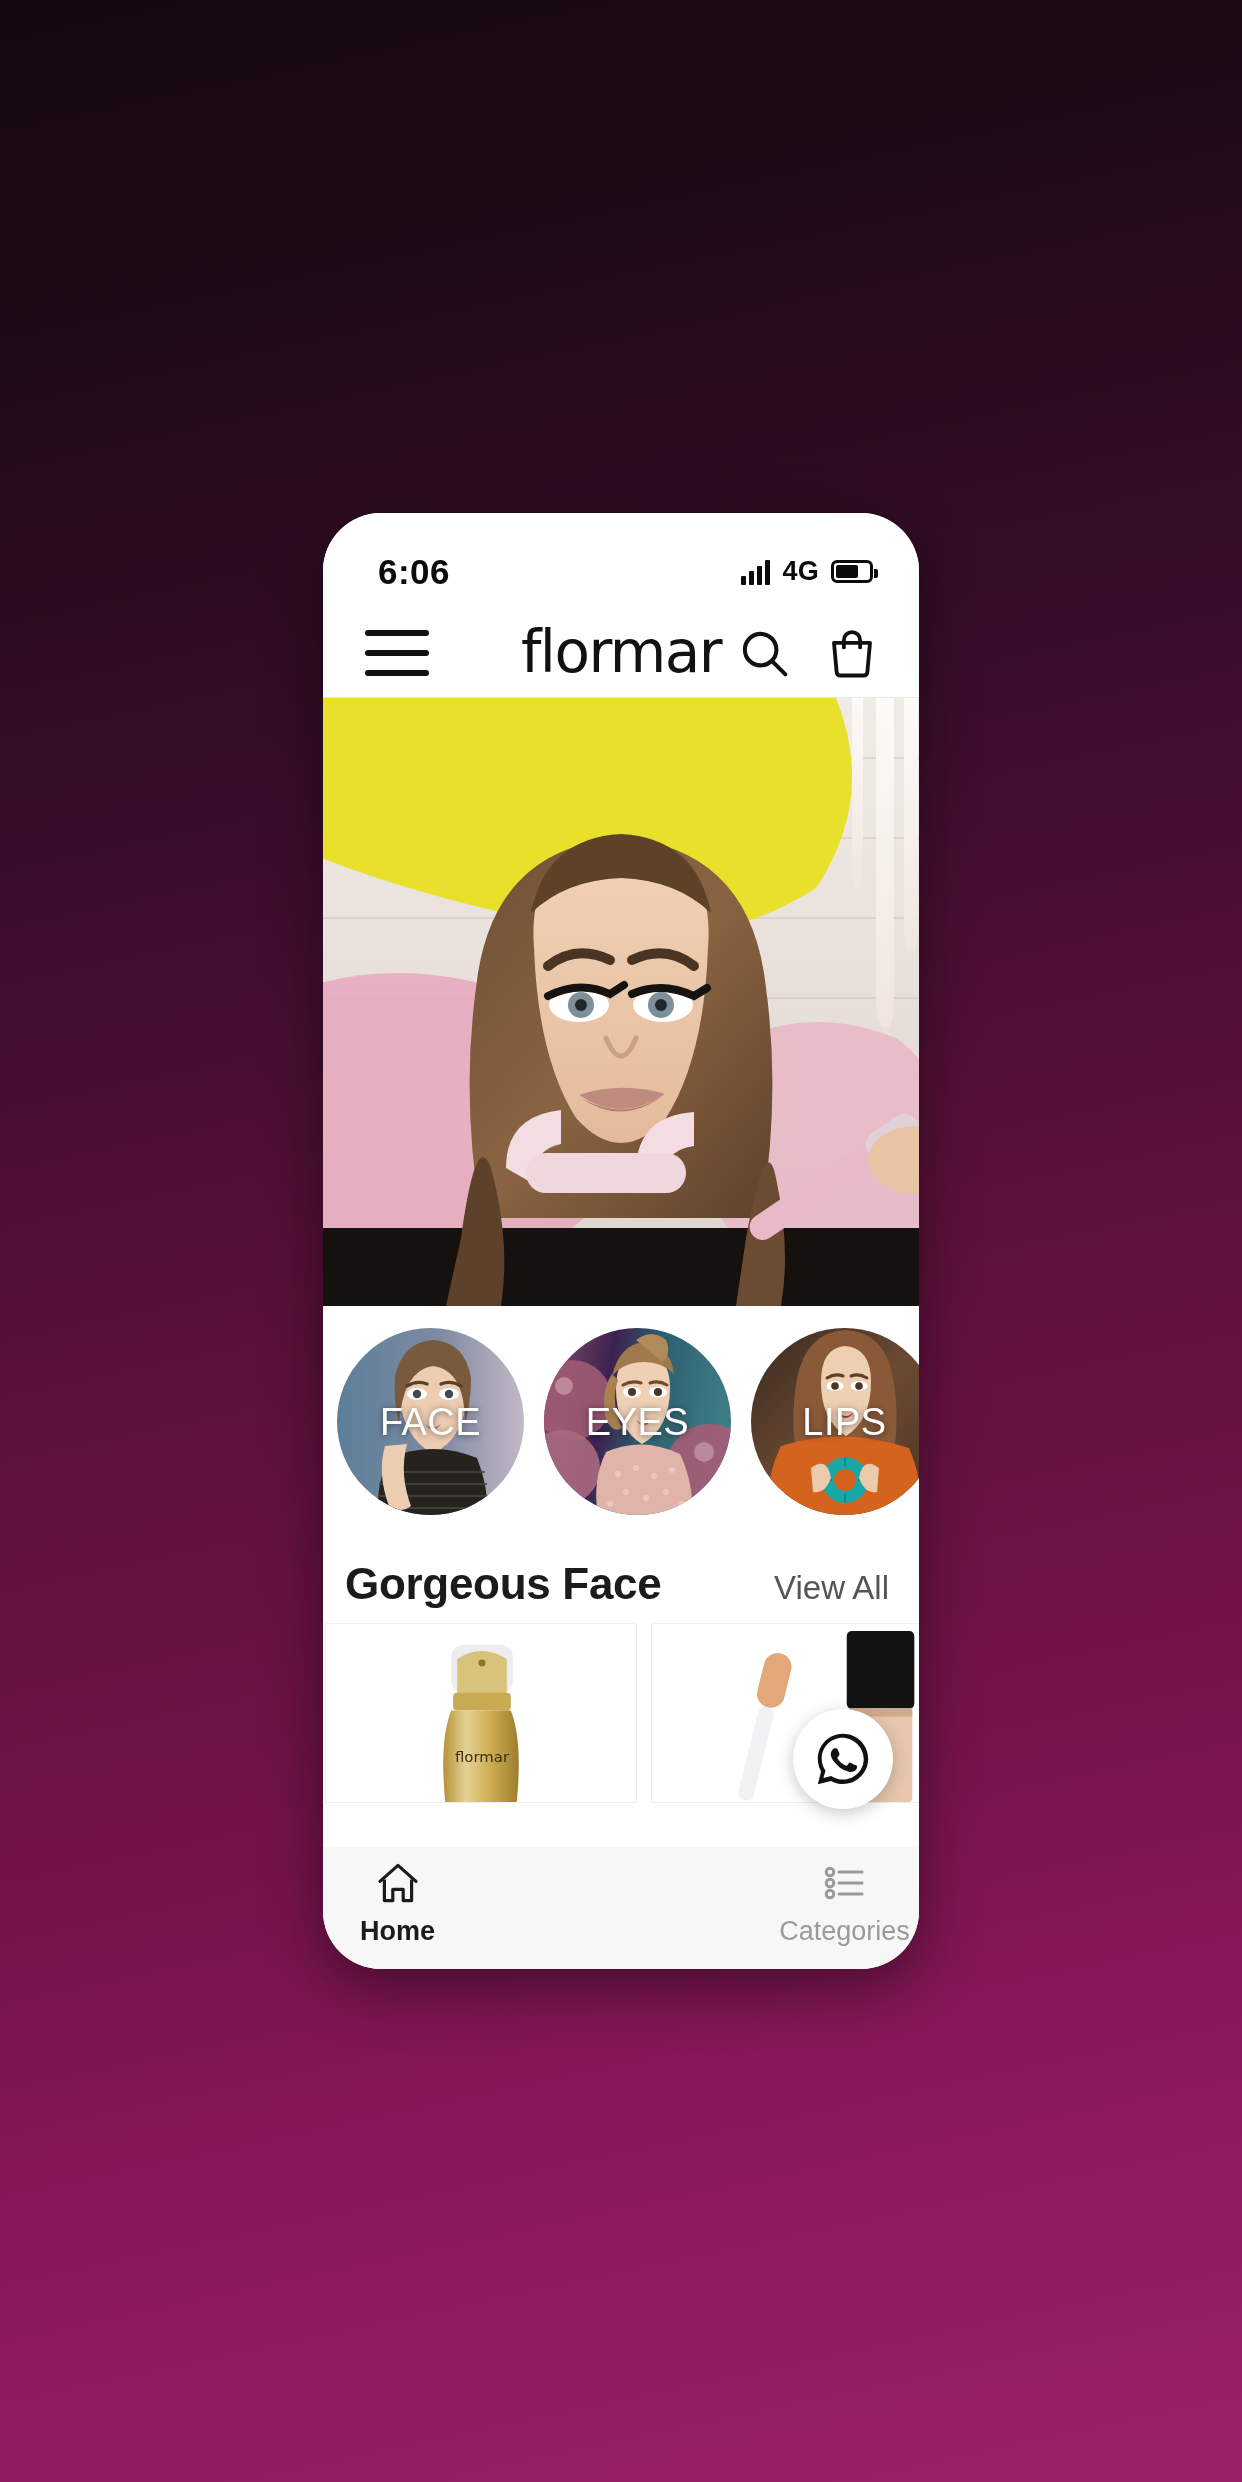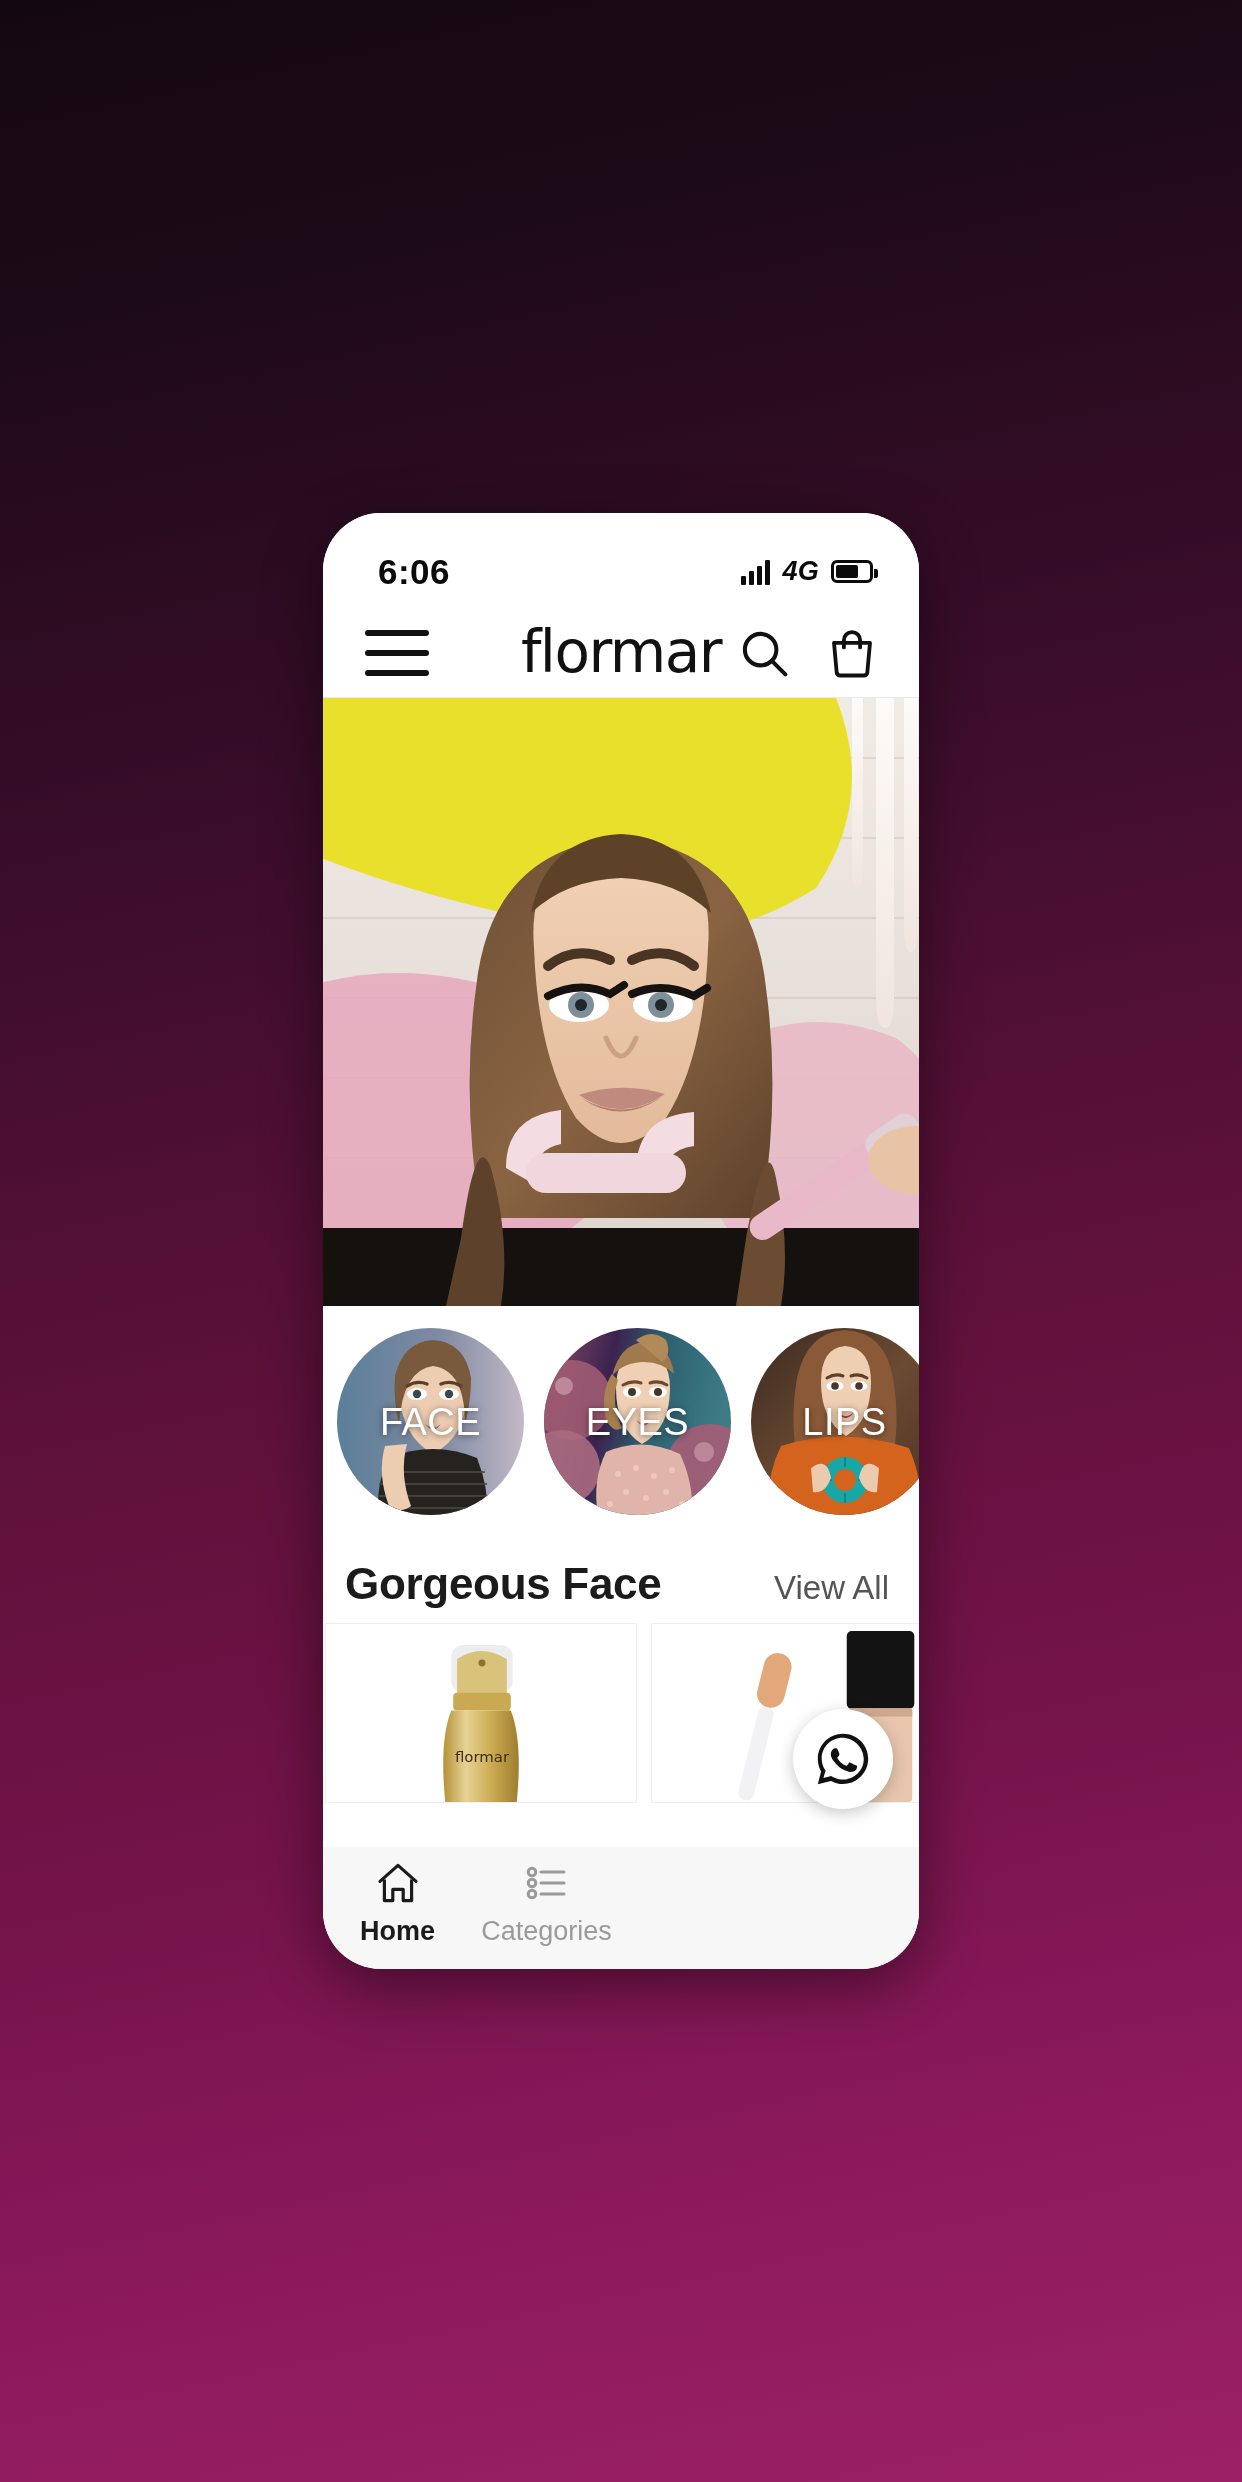--- a/index.html
+++ b/index.html
@@ -20,21 +20,21 @@
     box-shadow:0 18px 60px rgba(0,0,0,.45);
   }
 
   
   .statusbar{
     height:95px; background:#fff;
     display:flex; align-items:center; justify-content:space-between;
     padding:22px 46px 0 55px;
   }
   .sb-time{ font-size:35px; font-weight:700; color:#0b0b0b; letter-spacing:.5px; }
-  .sb-right{ display:flex; align-items:center; gap:12px;font-style:italic; }
+  .sb-right{ display:flex; align-items:center; gap:12px; }
   .sig{ display:flex; align-items:flex-end; gap:3px; height:26px; }
   .sig i{ display:block; width:5px; background:#0b0b0b; border-radius:1px; }
   .sig i:nth-child(1){height:9px;}
   .sig i:nth-child(2){height:14px;}
   .sig i:nth-child(3){height:19px;}
   .sig i:nth-child(4){height:25px;}
   .net{ font-size:27px; font-weight:600; color:#0b0b0b; letter-spacing:.3px; }
   .batt{ position:relative; width:42px; height:23px; border:3px solid #0b0b0b; border-radius:6px; }
   .batt::after{ content:""; position:absolute; right:-8px; top:6px; width:4px; height:9px; background:#0b0b0b; border-radius:0 2px 2px 0; }
   .batt i{ position:absolute; left:2px; top:2px; bottom:2px; width:62%; background:#0b0b0b; border-radius:2px; }
@@ -92,21 +92,21 @@
     position:absolute; right:26px; bottom:160px;
     width:100px; height:100px; border-radius:50%;
     background:#fff; box-shadow:0 4px 16px rgba(0,0,0,.22);
     display:flex; align-items:center; justify-content:center; cursor:pointer;
   }
 
   
   .bottomnav{
     position:absolute; left:0; right:0; bottom:0; height:122px;
     background:#f7f7f7;
-    display:flex; align-items:center; justify-content:flex-start;
+    display:flex; align-items:center; justify-content:space-between;
     padding-bottom:10px;
   }
   .nav-item{ display:flex; flex-direction:column; align-items:center; gap:9px; width:25%; cursor:pointer; }
   .nav-item svg{ width:48px; height:48px; display:block; }
   .nav-lbl{ font-size:27px; color:#9a9a9a; font-weight:400; }
   .nav-item.active .nav-lbl{ color:#1b1b1b; font-weight:700; }
 </style>
 </head>
 <body>
 

